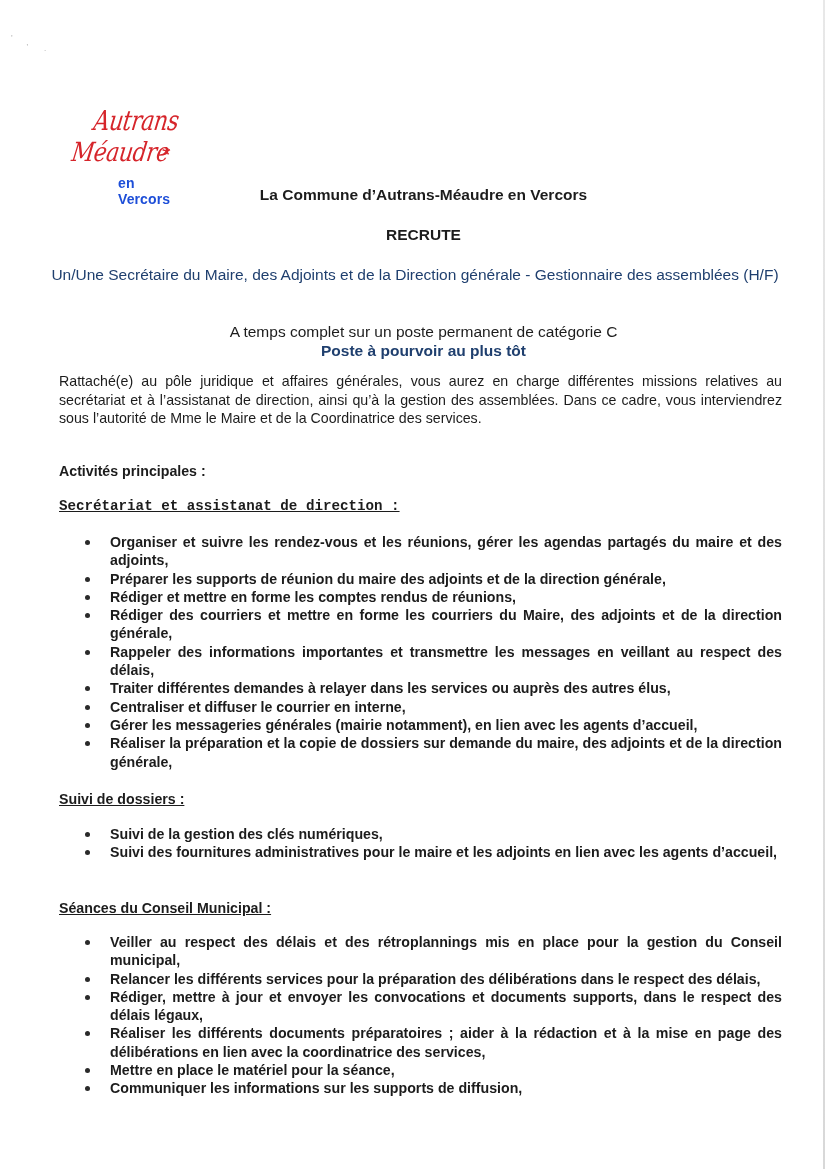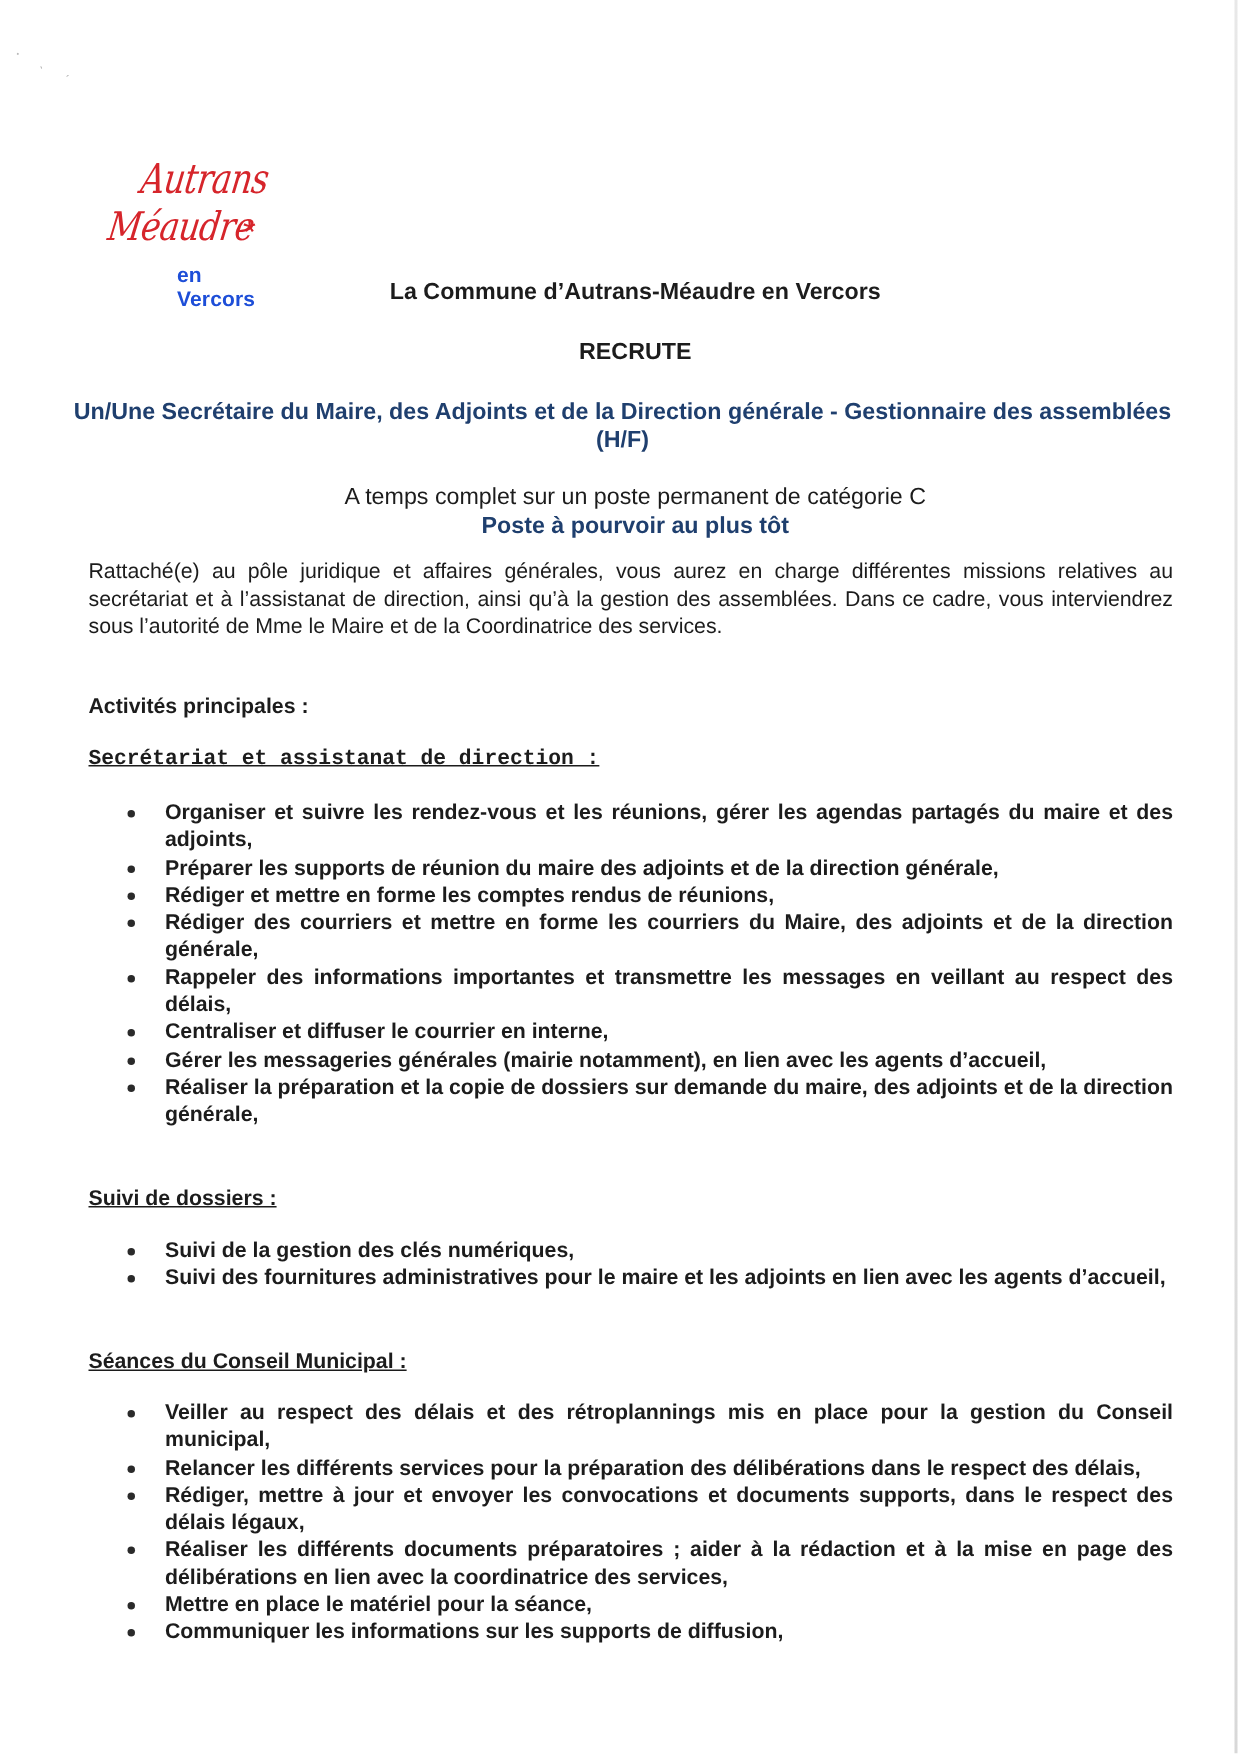--- a/index.html
+++ b/index.html
@@ -97,21 +97,21 @@
       left: 10px;
       font-size: 15.5px;
       font-weight: bold;
       color: #1c1c1c;
     }
     .job-title {
       top: 265px;
       left: 30px;
       width: 770px;
       font-size: 15.5px;
-      font-weight: bold;
+      font-weight: normal;
       color: #1f3f6e;
       line-height: 19px;
     }
     .contract {
       top: 322px;
       left: 10px;
       font-size: 15.5px;
       color: #1c1c1c;
       line-height: 19px;
     }
@@ -200,20 +200,21 @@
 
   <div class="activites">Activités principales :</div>
 
   <div class="section-heading" style="top:498px;font-family:Liberation Mono, monospace;">Secrétariat et assistanat de direction :</div>
   <ul class="bullets" style="top:533px;">
       <li><span class="bullet-dot"></span><span>Organiser et suivre les rendez-vous et les réunions, gérer les agendas partagés du maire et des adjoints,</span></li>
       <li><span class="bullet-dot"></span><span>Préparer les supports de réunion du maire des adjoints et de la direction générale,</span></li>
       <li><span class="bullet-dot"></span><span>Rédiger et mettre en forme les comptes rendus de réunions,</span></li>
       <li><span class="bullet-dot"></span><span>Rédiger des courriers et mettre en forme les courriers du Maire, des adjoints et de la direction générale,</span></li>
       <li><span class="bullet-dot"></span><span>Rappeler des informations importantes et transmettre les messages en veillant au respect des délais,</span></li>
+      <li><span class="bullet-dot"></span><span>Traiter différentes demandes à relayer dans les services ou auprès des autres élus,</span></li>
       <li><span class="bullet-dot"></span><span>Centraliser et diffuser le courrier en interne,</span></li>
       <li><span class="bullet-dot"></span><span>Gérer les messageries générales (mairie notamment), en lien avec les agents d’accueil,</span></li>
       <li><span class="bullet-dot"></span><span>Réaliser la préparation et la copie de dossiers sur demande du maire, des adjoints et de la direction générale,</span></li>
     </ul>
 
   <div class="section-heading" style="top:791px;">Suivi de dossiers :</div>
   <ul class="bullets" style="top:825px;">
       <li><span class="bullet-dot"></span><span>Suivi de la gestion des clés numériques,</span></li>
       <li><span class="bullet-dot"></span><span>Suivi des fournitures administratives pour le maire et les adjoints en lien avec les agents d’accueil,</span></li>
     </ul>

